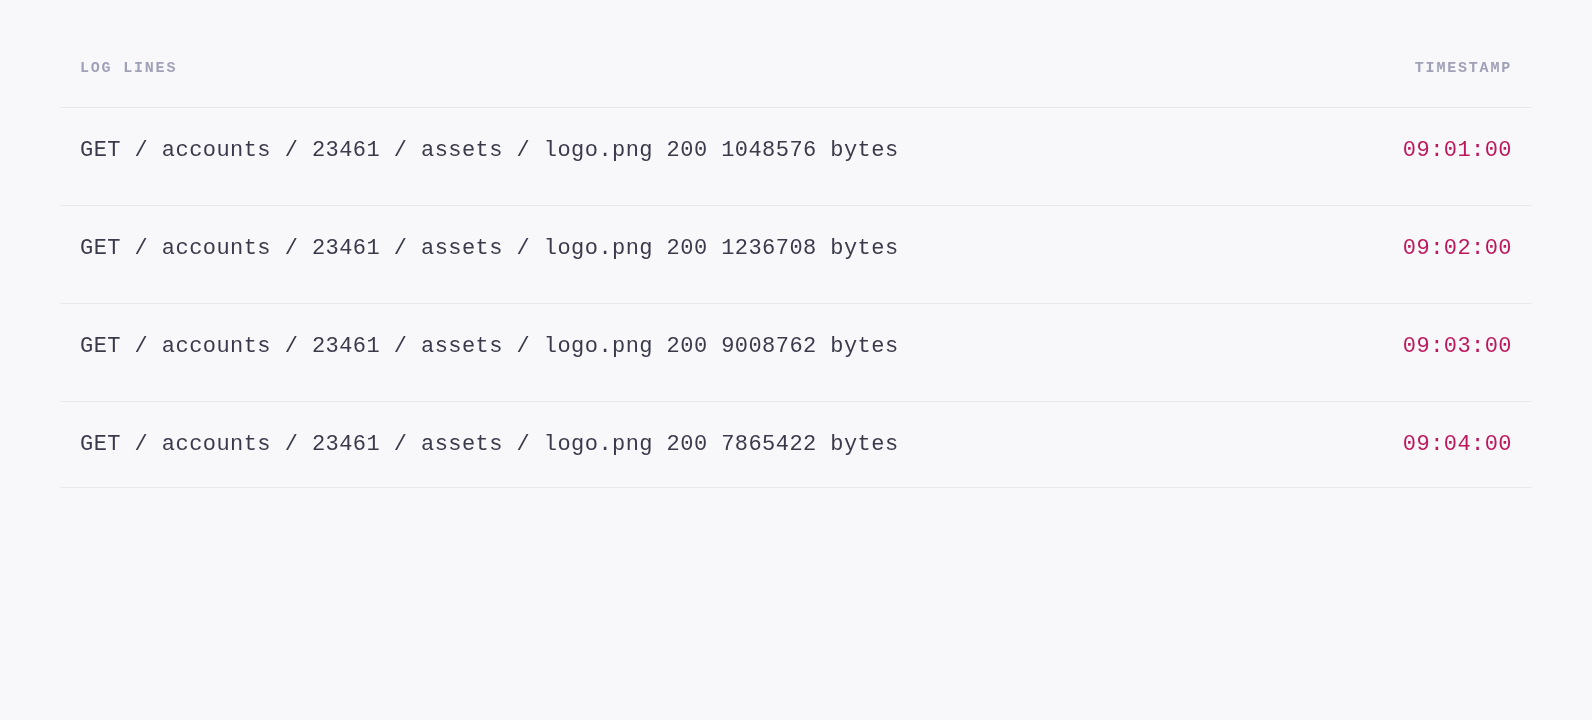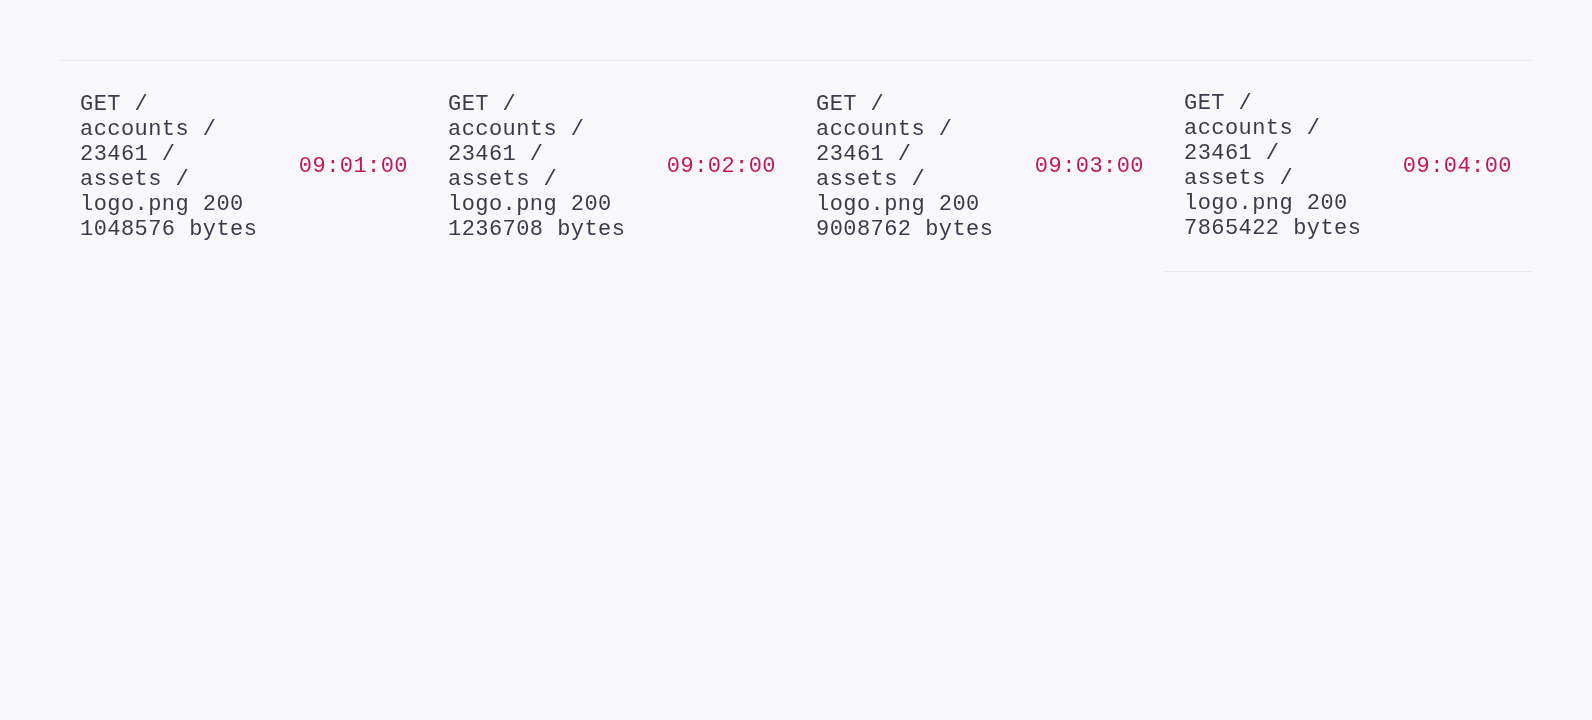--- a/index.html
+++ b/index.html
@@ -32,22 +32,22 @@
       font-family: 'Courier New', Courier, monospace;
       font-size: 15px;
       font-weight: 600;
       color: #a0a0b8;
       letter-spacing: 0.12em;
       text-transform: uppercase;
     }
 
     .log-rows {
       display: flex;
-      flex-direction: row;
-      gap: 0;
+      flex-direction: column;
+      gap: 12px;
       justify-content: center;
     }
 
     .log-row {
       display: flex;
       justify-content: space-between;
       align-items: center;
       padding: 30px 20px;
       border-top: 1px solid #e8e8ee;
     }
@@ -69,20 +69,24 @@
       color: #be185d;
       letter-spacing: 0.02em;
       white-space: nowrap;
       margin-left: 40px;
     }
   </style>
 </head>
 <body>
 
 <div class="container">
+  <div class="header-row">
+    <span class="header-label">LOG LINES</span>
+    <span class="header-label">TIMESTAMP</span>
+  </div>
 
   <div class="log-rows" id="log-rows-container">
   <div class="log-row">
         <span class="log-line">GET  /  accounts / 23461 / assets /  logo.png  200  1048576  bytes</span>
         <span class="timestamp">09:01:00</span>
       </div>
       <div class="log-row">
         <span class="log-line">GET  /  accounts / 23461 / assets /  logo.png  200  1236708  bytes</span>
         <span class="timestamp">09:02:00</span>
       </div>

